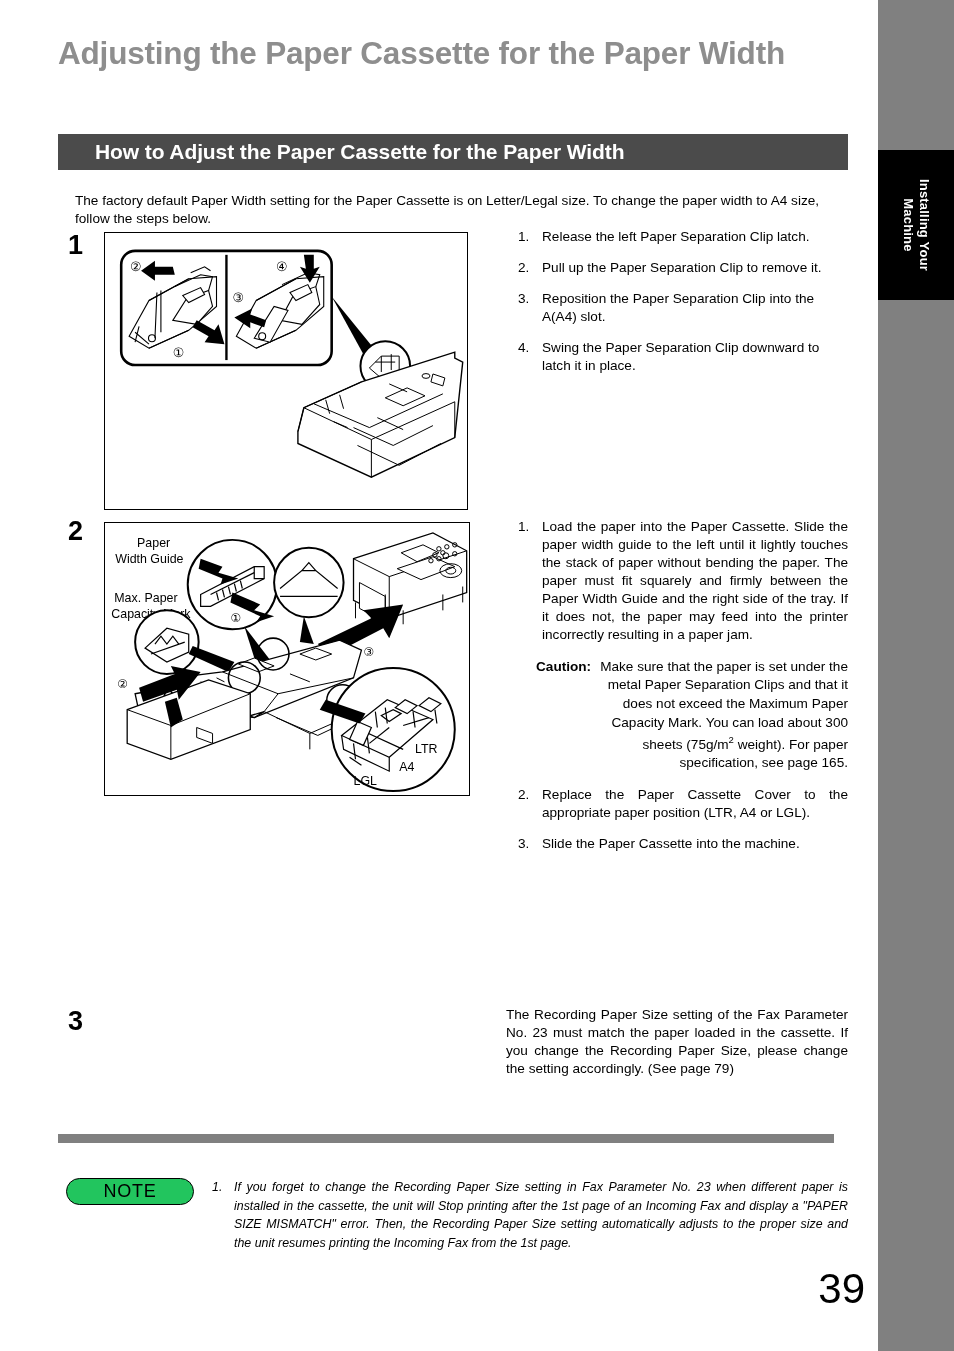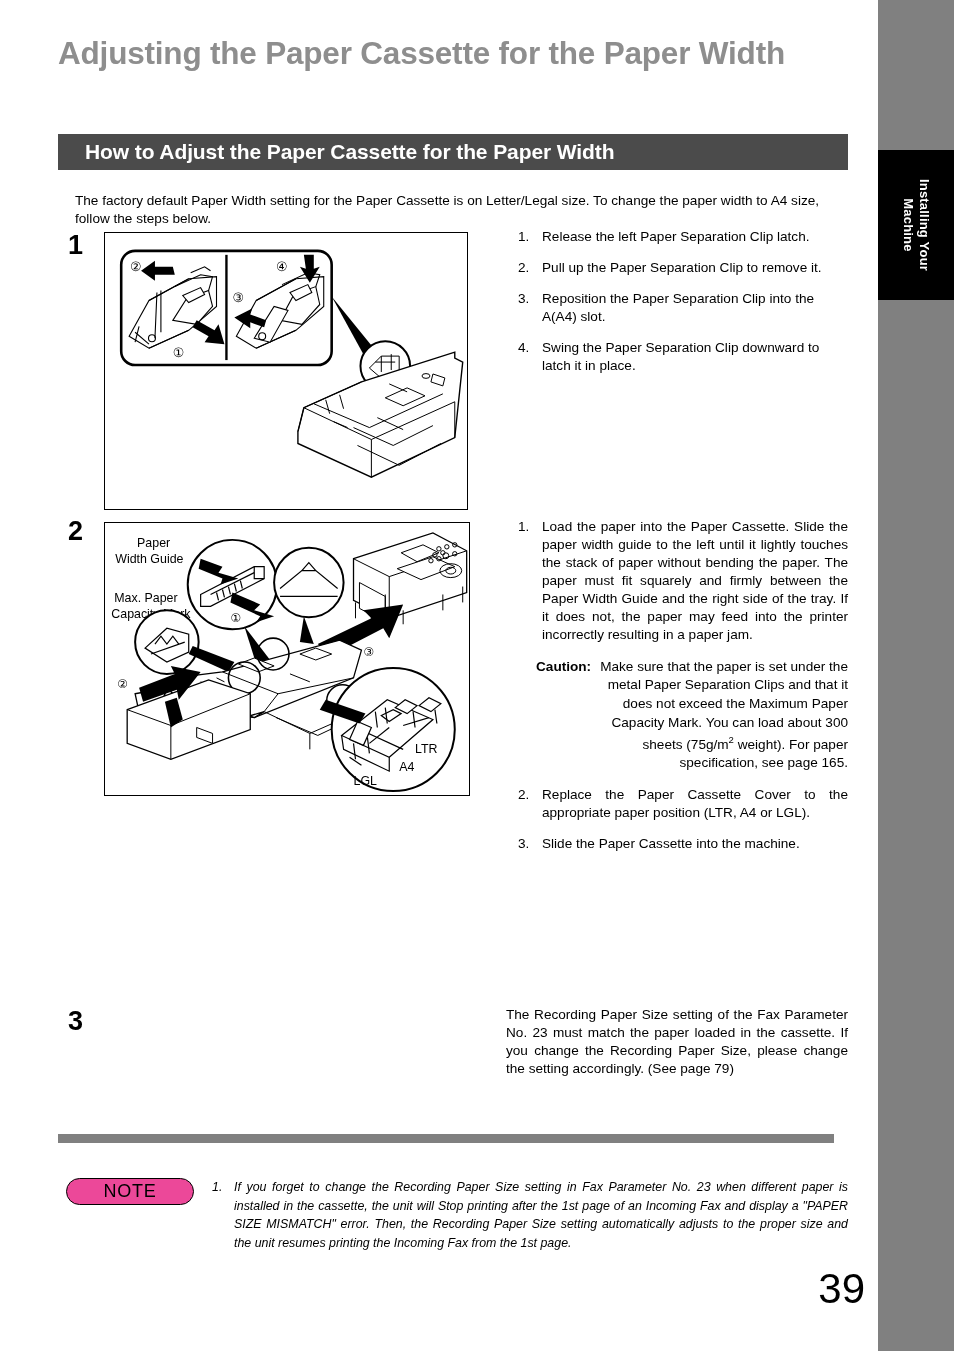--- a/index.html
+++ b/index.html
@@ -68,21 +68,21 @@
     width: 790px;
     height: 36px;
     background: #4b4b4b;
     display: flex;
     align-items: center;
   }
   #section-bar .section-title {
     color: #ffffff;
     font-size: 21px;
     font-weight: bold;
-    padding-left: 27px;
+    padding-left: 37px;
     letter-spacing: -0.1px;
     text-align: center;
   }
 
   
   #intro {
     position: absolute;
     left: 75px;
     top: 192px;
     width: 770px;
@@ -161,21 +161,21 @@
     width: 128px;
     height: 27px;
     border: 1.6px solid #000;
     border-radius: 14px;
     box-sizing: border-box;
     display: flex;
     align-items: center;
     justify-content: center;
     font-size: 18px;
     letter-spacing: 0.8px;
-    background: #ec4899;
+    background: #22c55e;
   }
   #note-body {
     position: absolute;
     left: 212px;
     top: 1178px;
     width: 636px;
     font-size: 12.4px;
     font-style: italic;
     line-height: 1.5;
     text-align: justify;

